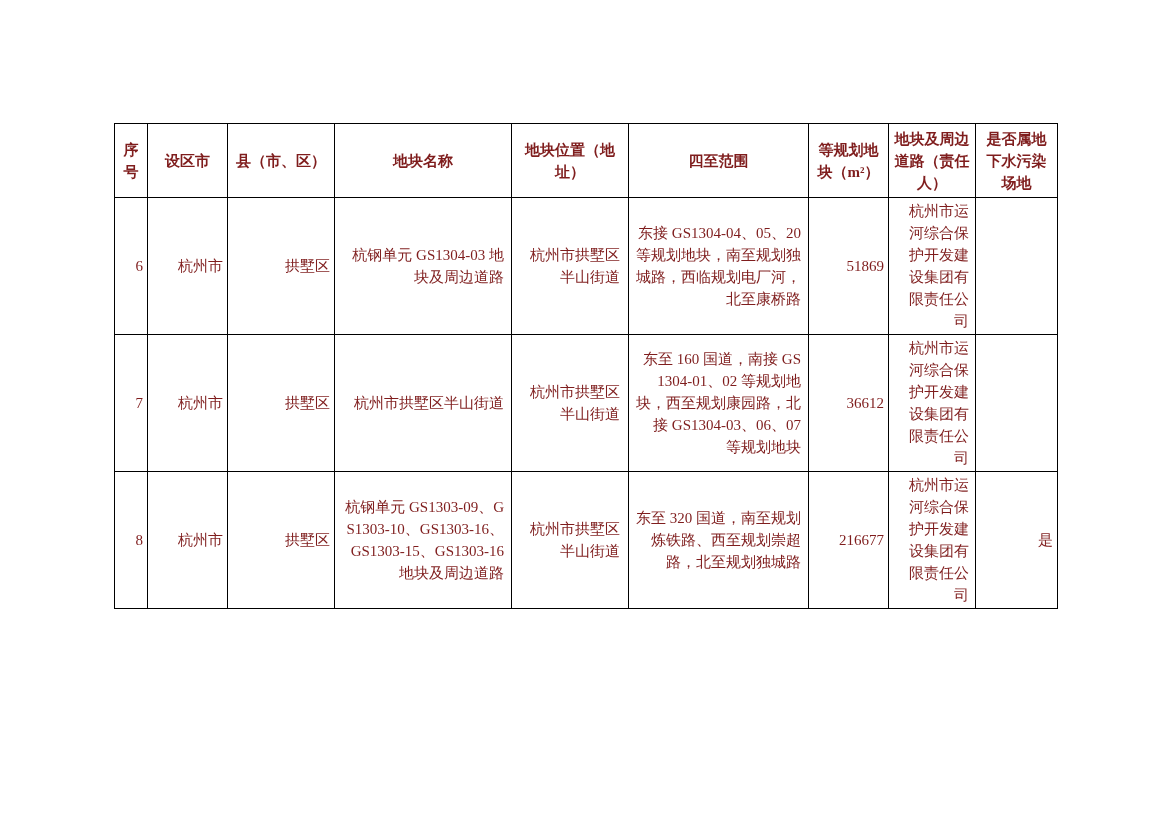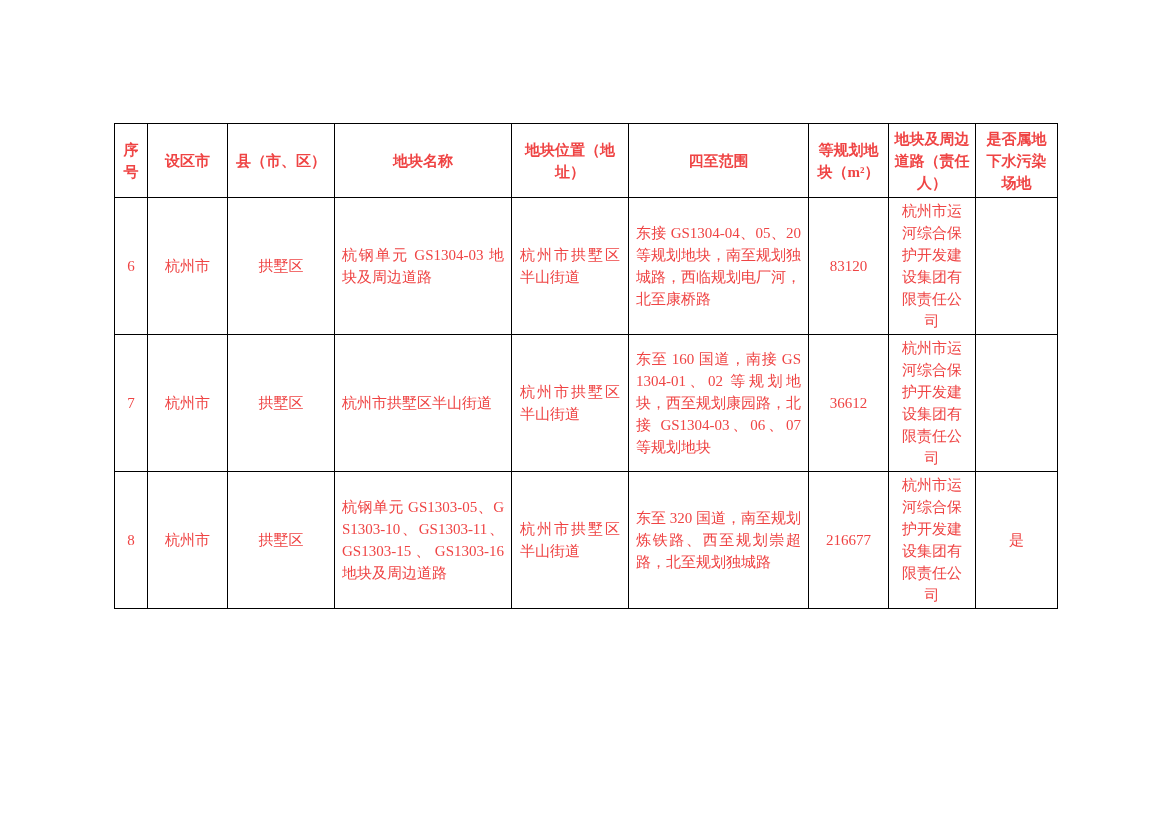--- a/index.html
+++ b/index.html
@@ -9,37 +9,38 @@
     width: 1169px;
     height: 826px;
     overflow: hidden;
   }
   .page {
     position: relative;
     width: 1169px;
     height: 826px;
     background: #ffffff;
     font-family: "Liberation Serif", "DejaVu Serif", serif;
-    color: #ef4444;
+    color: #7f1d1d;
   }
   table.land-table {
     position: absolute;
     left: 114px;
     top: 123px;
     width: 943px;
     border-collapse: collapse;
     table-layout: fixed;
     font-size: 15px;
     line-height: 22px;
   }
   table.land-table th,
   table.land-table td {
     border: 1px solid #000000;
     vertical-align: middle;
     overflow: hidden;
+    text-align: right;
   }
   table.land-table th {
     font-weight: bold;
     text-align: center;
     padding: 2px 4px;
   }
   tr.header-row   { height: 74px; }
   tr.body-row-0   { height: 133px; }
   tr.body-row-1   { height: 130px; }
   tr.body-row-2   { height: 130px; }
@@ -91,42 +92,42 @@
         <th>是否属地下水污染场地</th>
       </tr>
 
       <tr class="body-row-0">
         <td class="center-cell">6</td>
         <td class="center-cell">杭州市</td>
         <td class="center-cell">拱墅区</td>
         <td class="justify-cell">杭钢单元 GS1304-03 地块及周边道路</td>
         <td class="justify-cell location-cell">杭州市拱墅区半山街道</td>
         <td class="justify-cell">东接 GS1304-04、05、20 等规划地块，南至规划独城路，西临规划电厂河，北至康桥路</td>
-        <td class="center-cell">83120</td>
+        <td class="center-cell">51869</td>
         <td class="holder-cell">杭州市运河综合保护开发建设集团有限责任公司</td>
         <td class="center-cell"></td>
       </tr>
 
       <tr class="body-row-1">
         <td class="center-cell">7</td>
         <td class="center-cell">杭州市</td>
         <td class="center-cell">拱墅区</td>
         <td class="justify-cell">杭州市拱墅区半山街道</td>
         <td class="justify-cell location-cell">杭州市拱墅区半山街道</td>
         <td class="justify-cell">东至 160 国道，南接 GS1304-01、02 等规划地块，西至规划康园路，北接 GS1304-03、06、07 等规划地块</td>
         <td class="center-cell">36612</td>
         <td class="holder-cell">杭州市运河综合保护开发建设集团有限责任公司</td>
         <td class="center-cell"></td>
       </tr>
 
       <tr class="body-row-2">
         <td class="center-cell">8</td>
         <td class="center-cell">杭州市</td>
         <td class="center-cell">拱墅区</td>
-        <td class="justify-cell">杭钢单元 GS1303-05、GS1303-10、GS1303-11、GS1303-15、GS1303-16 地块及周边道路</td>
+        <td class="justify-cell">杭钢单元 GS1303-09、GS1303-10、GS1303-16、GS1303-15、GS1303-16 地块及周边道路</td>
         <td class="justify-cell location-cell">杭州市拱墅区半山街道</td>
         <td class="justify-cell">东至 320 国道，南至规划炼铁路、西至规划崇超路，北至规划独城路</td>
         <td class="center-cell">216677</td>
         <td class="holder-cell">杭州市运河综合保护开发建设集团有限责任公司</td>
         <td class="center-cell">是</td>
       </tr>
     </tbody>
   </table>
 </div>
 

